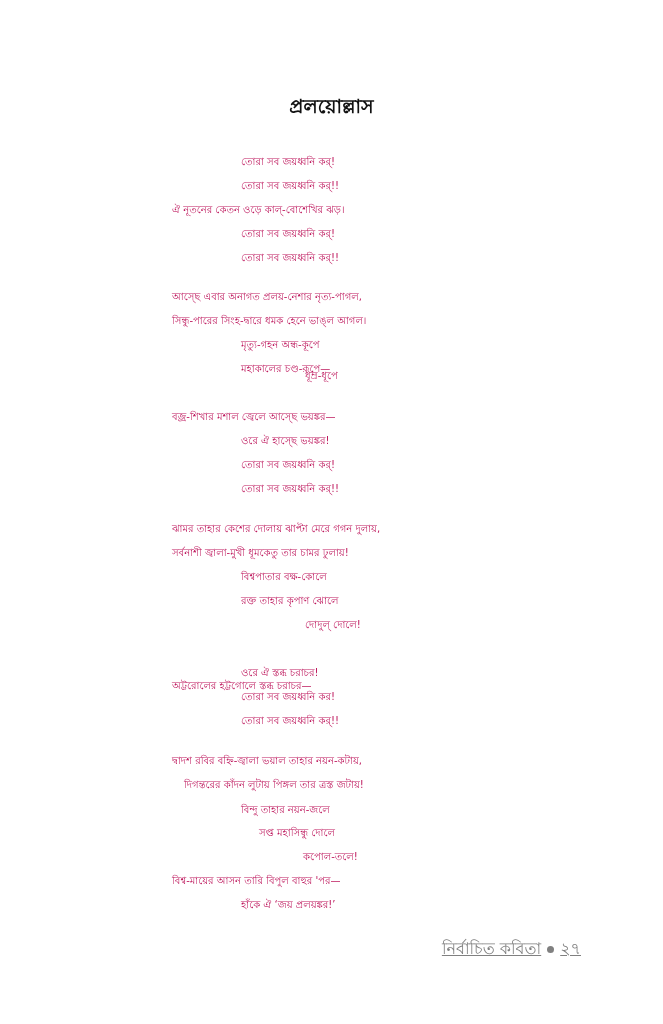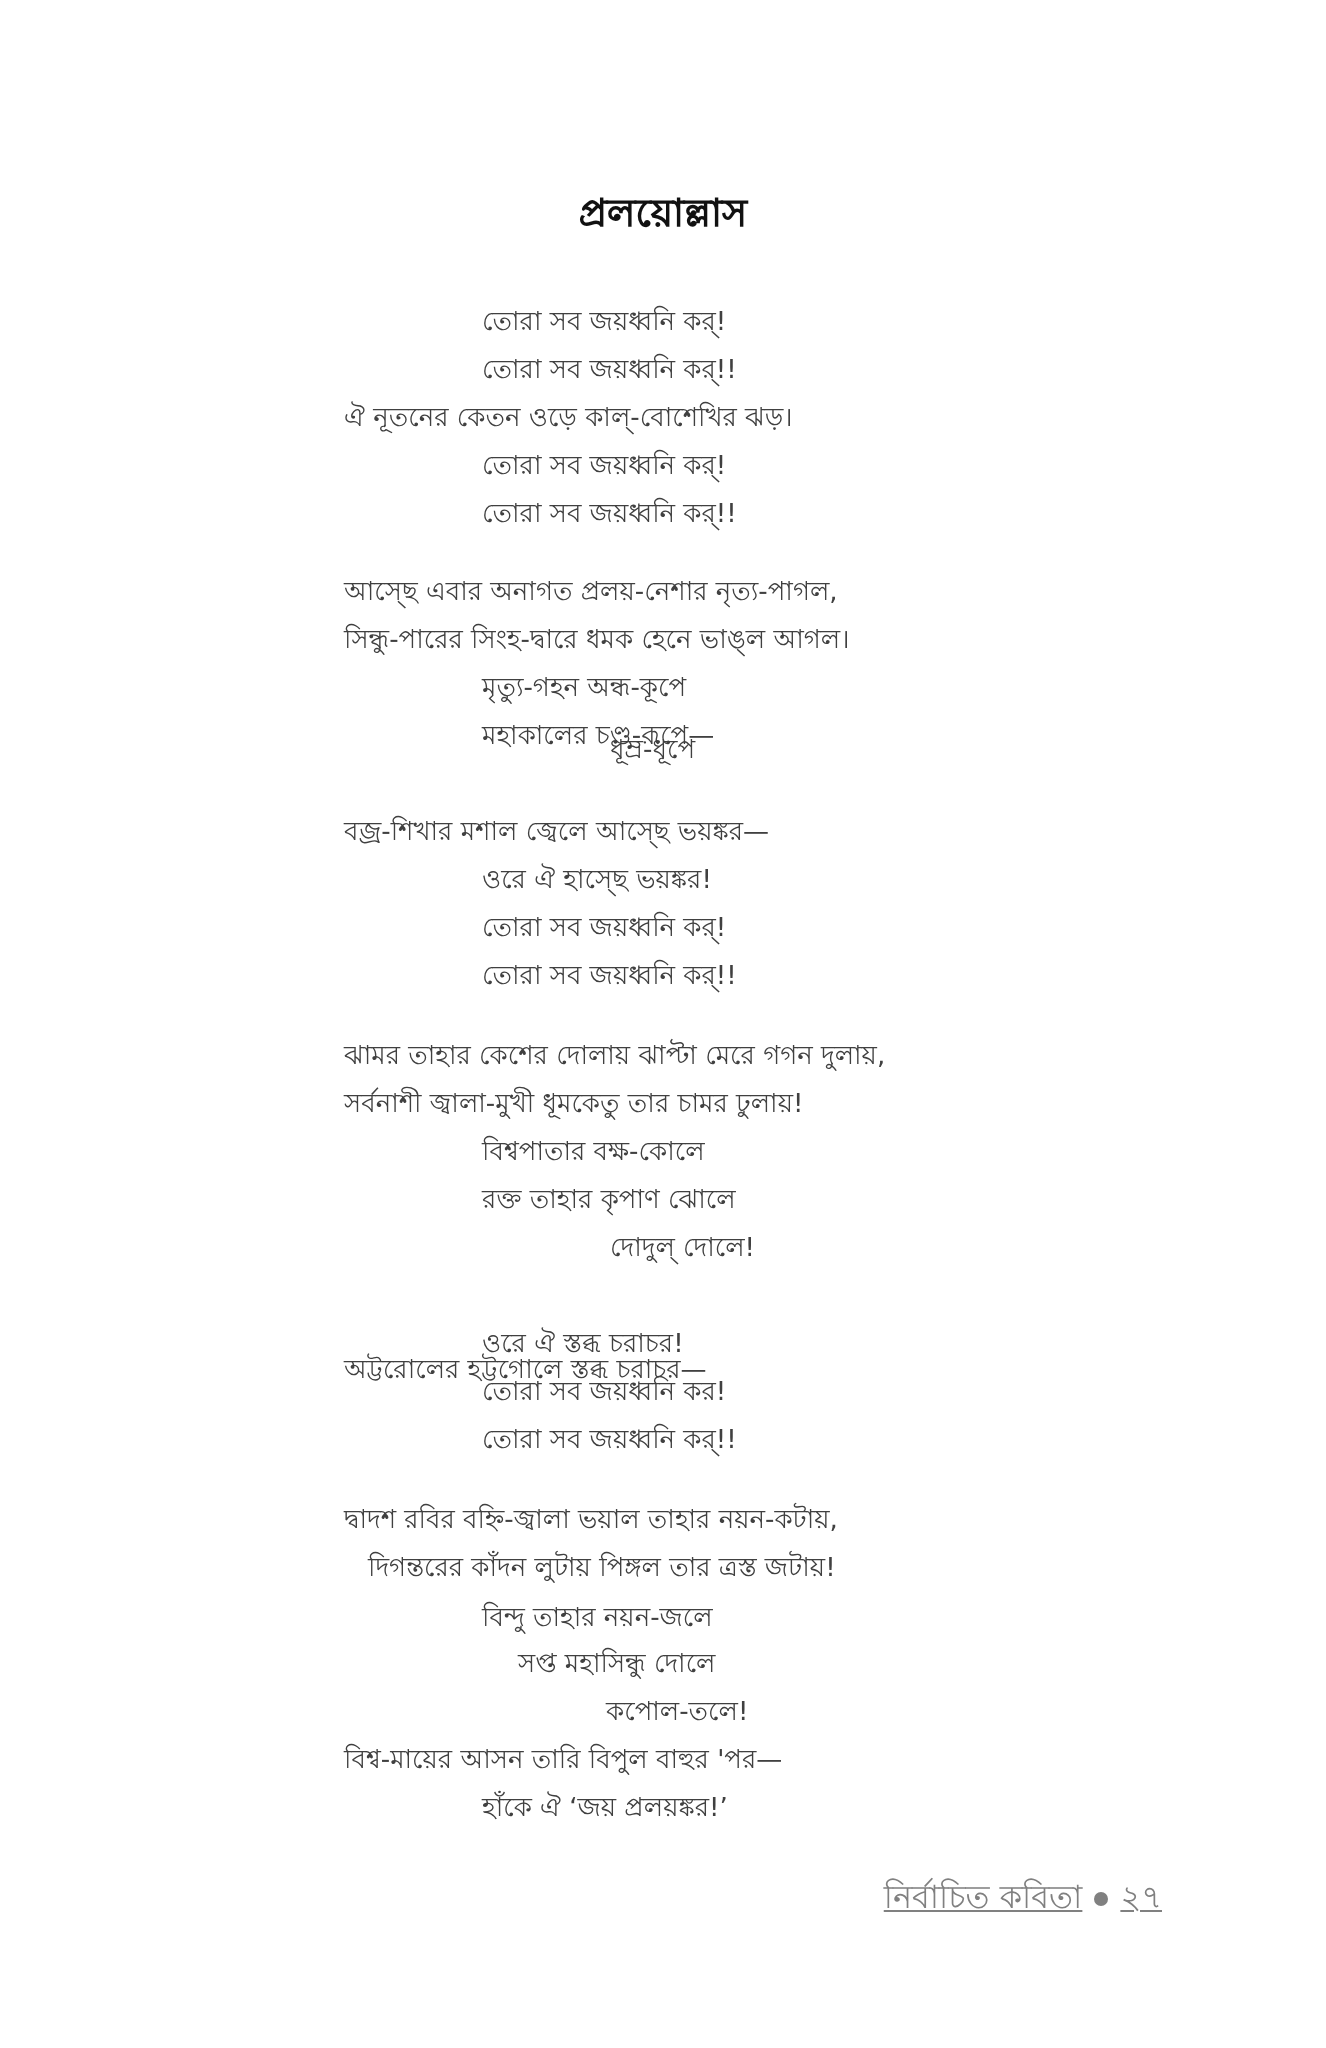--- a/index.html
+++ b/index.html
@@ -8,22 +8,22 @@
     position: relative; overflow: hidden;
     font-family: "DejaVu Sans", "Liberation Sans", sans-serif;
     color: #222222;
   }
   .title {
     position: absolute; left: 0; width: 663px; top: 92px;
     text-align: center; font-size: 19px; font-weight: bold; color: #111;
   }
   .poem { position: absolute; left: 0; top: 0; width: 663px; }
   .line {
-    position: absolute; white-space: nowrap; font-size: 13px; line-height: 20px;
-    color: #404040;
+    position: absolute; white-space: nowrap; font-size: 10px; line-height: 20px;
+    color: #be185d;
   }
   .footer {
     position: absolute; top: 936px; right: 82px;
     font-size: 16px; color: #808080; white-space: nowrap; text-decoration: underline;
   }
   .footer .dot { display: inline-block; width: 7px; height: 7px; border-radius: 50%;
     background: #808080; margin: 0 6px; vertical-align: middle; }
 </style>
 </head>
 <body>

